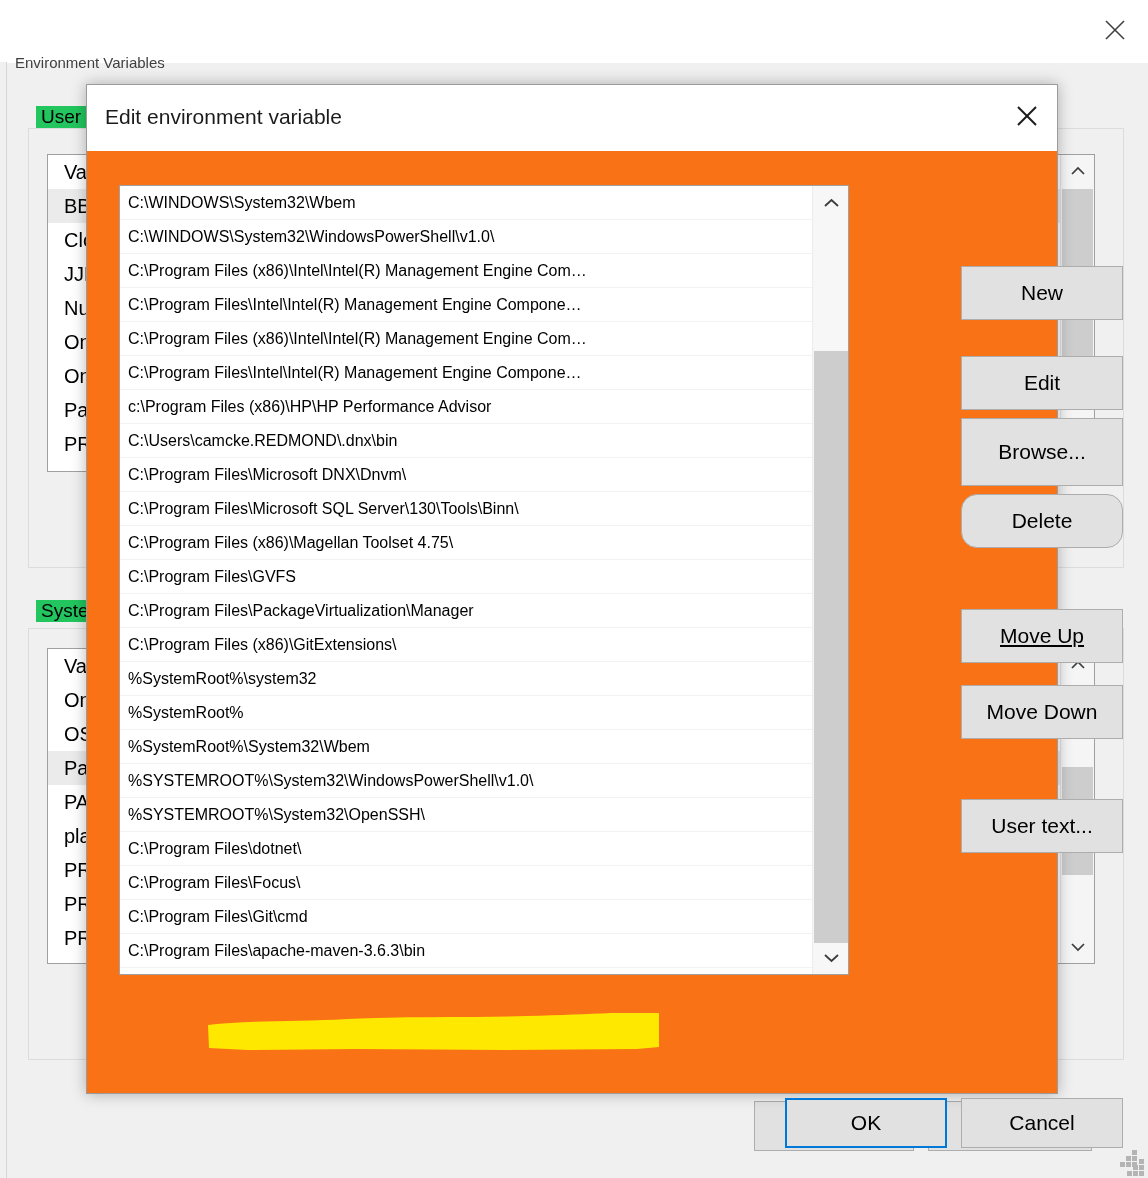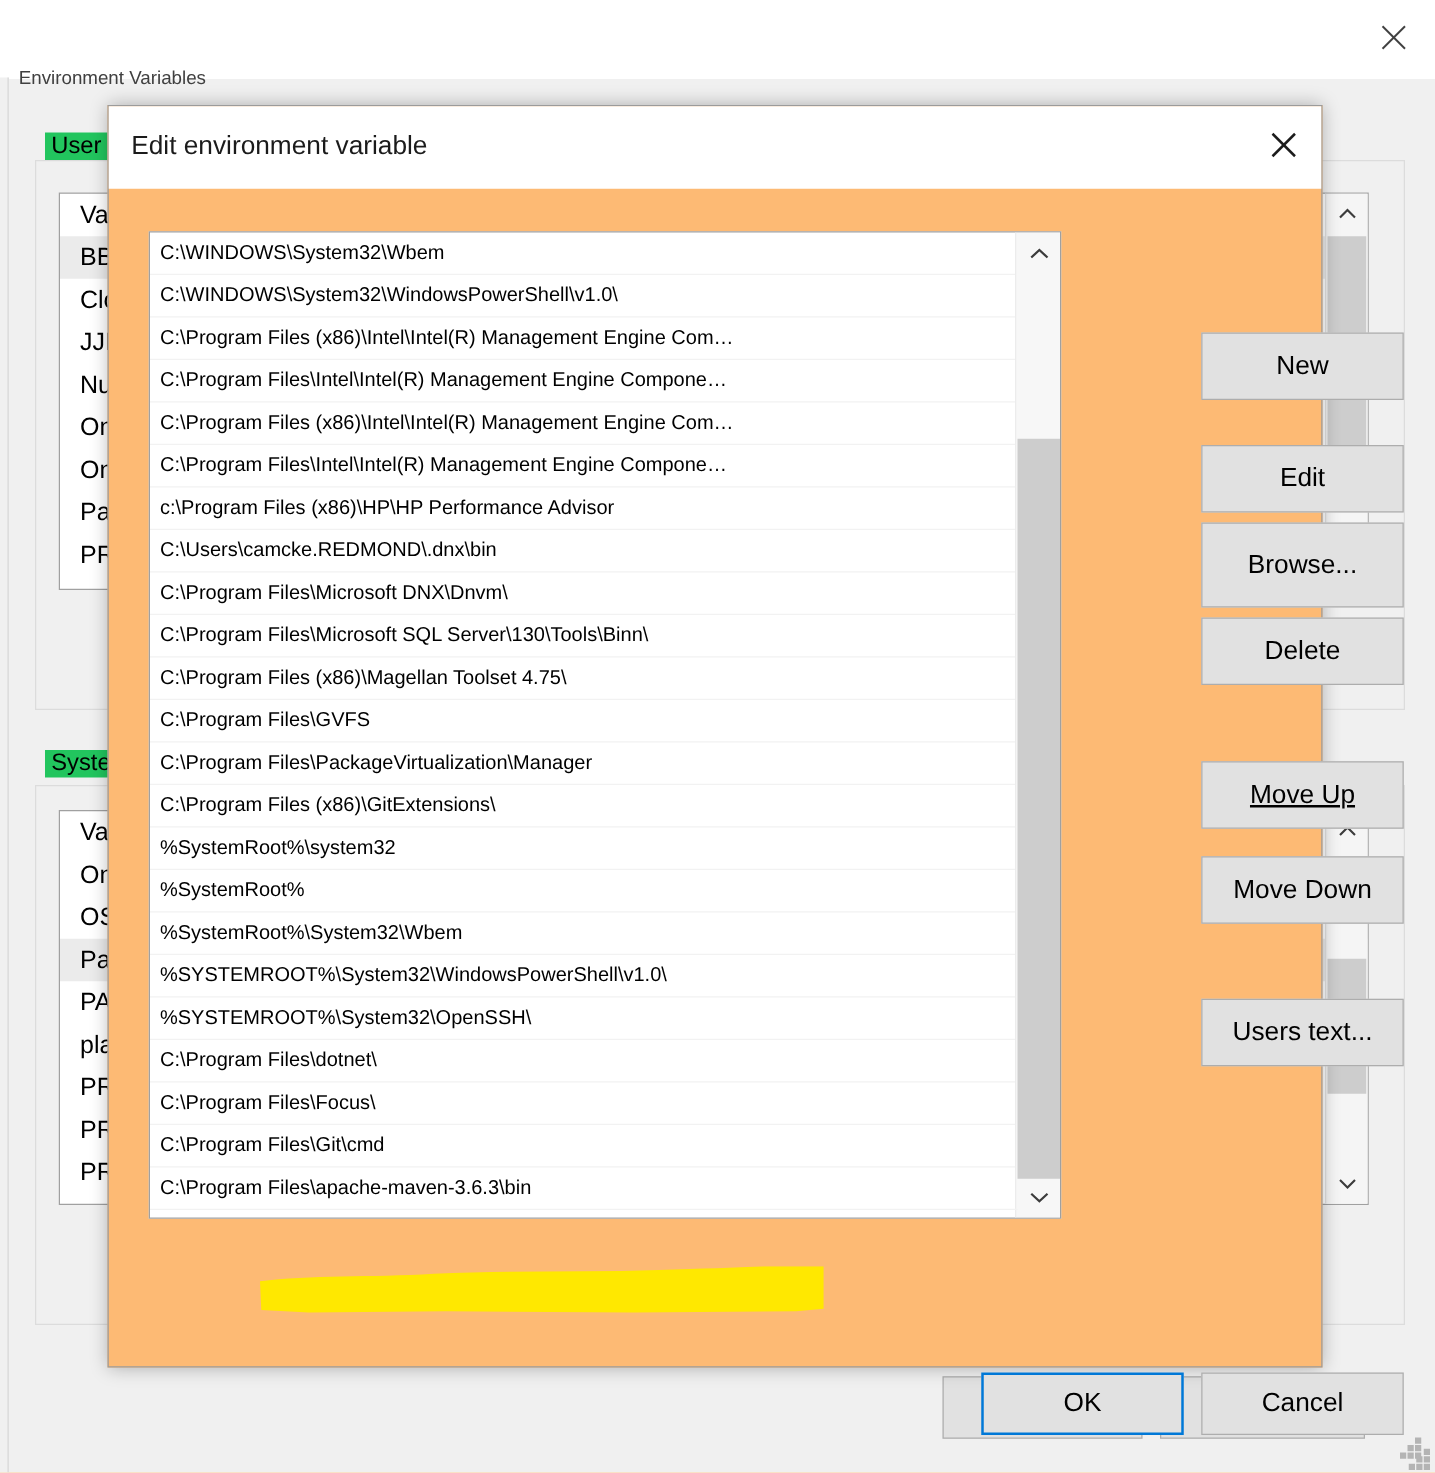--- a/index.html
+++ b/index.html
@@ -165,21 +165,21 @@
     position: absolute;
     left: 1118px; top: 1148px;
     width: 22px; height: 22px;
   }
 
   
   #modal {
     position: absolute;
     left: 86px; top: 84px;
     width: 972px; height: 1010px;
-    background: #fdba74;
+    background: #f97316;
     border: 1px solid #9b9b9b;
     box-sizing: border-box;
     box-shadow: 0 0 14px rgba(0,0,0,0.28);
   }
   #modal-titlebar {
     position: absolute;
     left: 0; top: 0;
     width: 970px; height: 66px;
     background: #ffffff;
   }
@@ -254,21 +254,21 @@
     left: 120px; top: 928px;
     width: 452px; height: 40px;
     pointer-events: none;
     z-index: 5;
   }
 
   
   #btn-new       { left: 874px; top: 181px; width: 162px; height: 54px; }
   #btn-edit      { left: 874px; top: 257px; width: 162px; height: 54px; margin-top: 14px; }
   #btn-browse    { left: 874px; top: 333px; width: 162px; height: 68px; }
-  #btn-delete    { left: 874px; top: 409px; width: 162px; height: 54px; }
+  #btn-delete    { left: 874px; top: 409px; width: 162px; height: 54px; border-radius: 16px; }
   #btn-moveup    { left: 874px; top: 524px; width: 162px; height: 54px; text-decoration: underline; }
   #btn-movedown  { left: 874px; top: 600px; width: 162px; height: 54px; }
   #btn-edittext  { left: 874px; top: 714px; width: 162px; height: 54px; }
 
   #modal-ok {
     left: 698px; top: 1013px; width: 162px; height: 50px;
     border: 2px solid #0078d7;
   }
   #modal-cancel {
     left: 874px; top: 1013px; width: 162px; height: 50px;
@@ -437,21 +437,21 @@
                L452,0 L452,34 L430,36 L300,37 L150,36 L40,37 L2,35 Z" fill="#FFE800"></path>
     </svg>
   </div>
 
   <div class="btn" id="btn-new">New</div>
   <div class="btn" id="btn-edit">Edit</div>
   <div class="btn" id="btn-browse">Browse...</div>
   <div class="btn" id="btn-delete">Delete</div>
   <div class="btn" id="btn-moveup">Move Up</div>
   <div class="btn" id="btn-movedown">Move Down</div>
-  <div class="btn" id="btn-edittext">Users text...</div>
+  <div class="btn" id="btn-edittext">User text...</div>
 
   <div class="btn" id="modal-ok">OK</div>
   <div class="btn" id="modal-cancel">Cancel</div>
 
   <div id="modal-grip">
     <svg width="22" height="22" viewBox="0 0 22 22">
       <rect class="dotgrip-cell" x="14" y="2" width="5" height="5"></rect>
       <rect class="dotgrip-cell" x="8" y="8" width="5" height="5"></rect>
       <rect class="dotgrip-cell" x="14" y="8" width="5" height="5"></rect>
       <rect class="dotgrip-cell" x="2" y="14" width="5" height="5"></rect>

